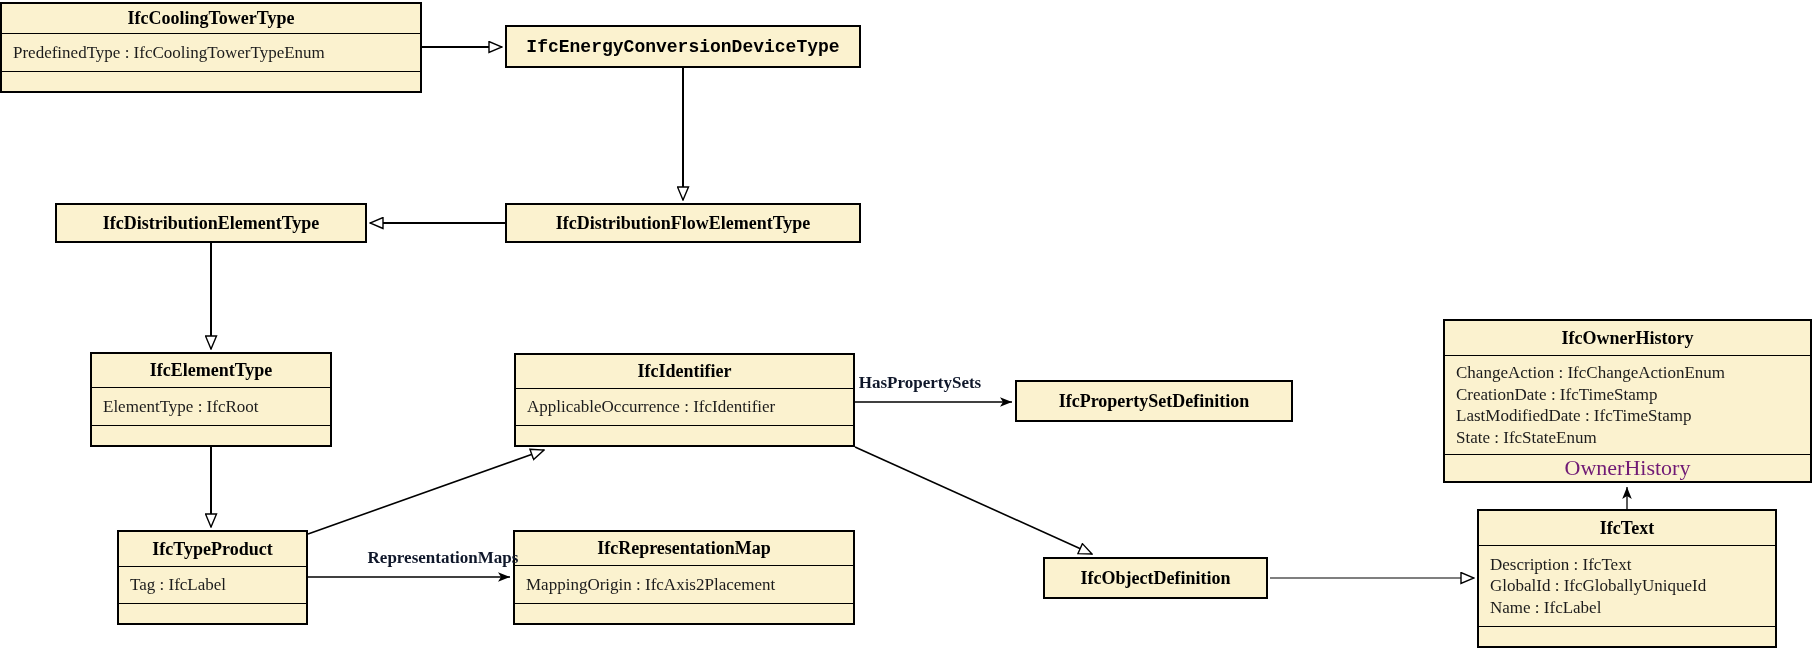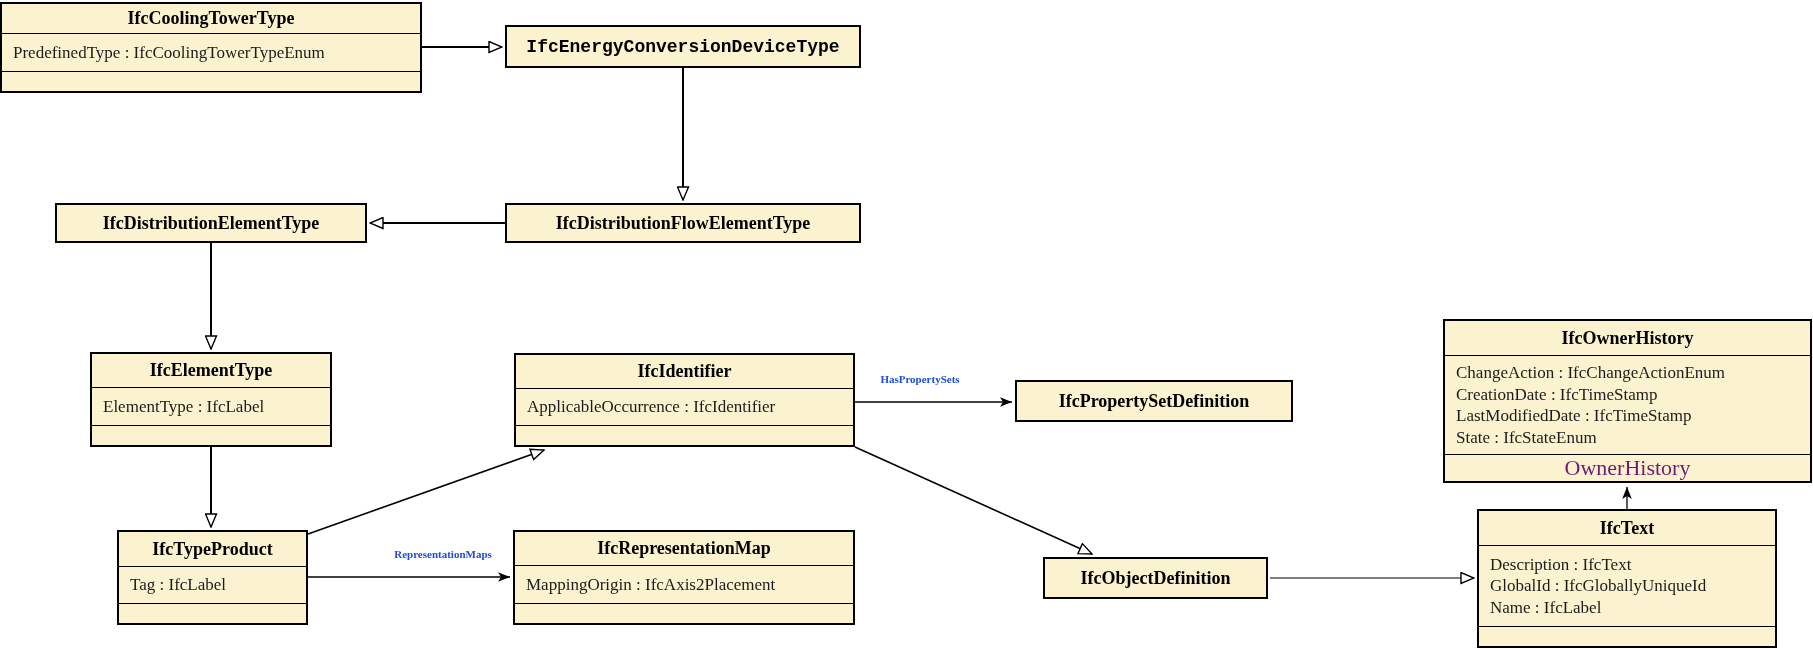--- a/index.html
+++ b/index.html
@@ -58,22 +58,22 @@
     display: flex;
     align-items: center;
     justify-content: center;
     font-size: 22px;
     color: #701a75;
   }
   .edge-label {
     position: absolute;
     z-index: 3;
     font-weight: bold;
-    font-size: 11px;
-    color: #1d4ed8;
+    font-size: 17px;
+    color: #0f172a;
     text-align: center;
     white-space: nowrap;
   }
 </style>
 </head>
 <body>
 
 <div id="canvas">
 
   <svg id="edges" viewBox="0 0 1813 649" xmlns="http://www.w3.org/2000/svg">
@@ -116,21 +116,21 @@
     <div class="uml-title">IfcDistributionElementType</div>
   </div>
 
   <div class="uml-box single" style="left:505px; top:203px; width:356px; height:40px;">
     <div class="uml-title">IfcDistributionFlowElementType</div>
   </div>
 
   <div class="uml-box" style="left:90px; top:352px; width:242px; height:95px;">
     <div class="uml-title" style="height:33px;">IfcElementType</div>
     <div class="uml-attrs">
-      <div class="uml-attr-line">ElementType : IfcLabel</div>
+      <div class="uml-attr-line">ElementType : IfcRoot</div>
     </div>
     <div class="uml-footer"></div>
   </div>
 
   <div class="uml-box" style="left:514px; top:353px; width:341px; height:94px;">
     <div class="uml-title" style="height:33px;">IfcIdentifier</div>
     <div class="uml-attrs">
       <div class="uml-attr-line">ApplicableOccurrence : IfcIdentifier</div>
     </div>
     <div class="uml-footer"></div>

